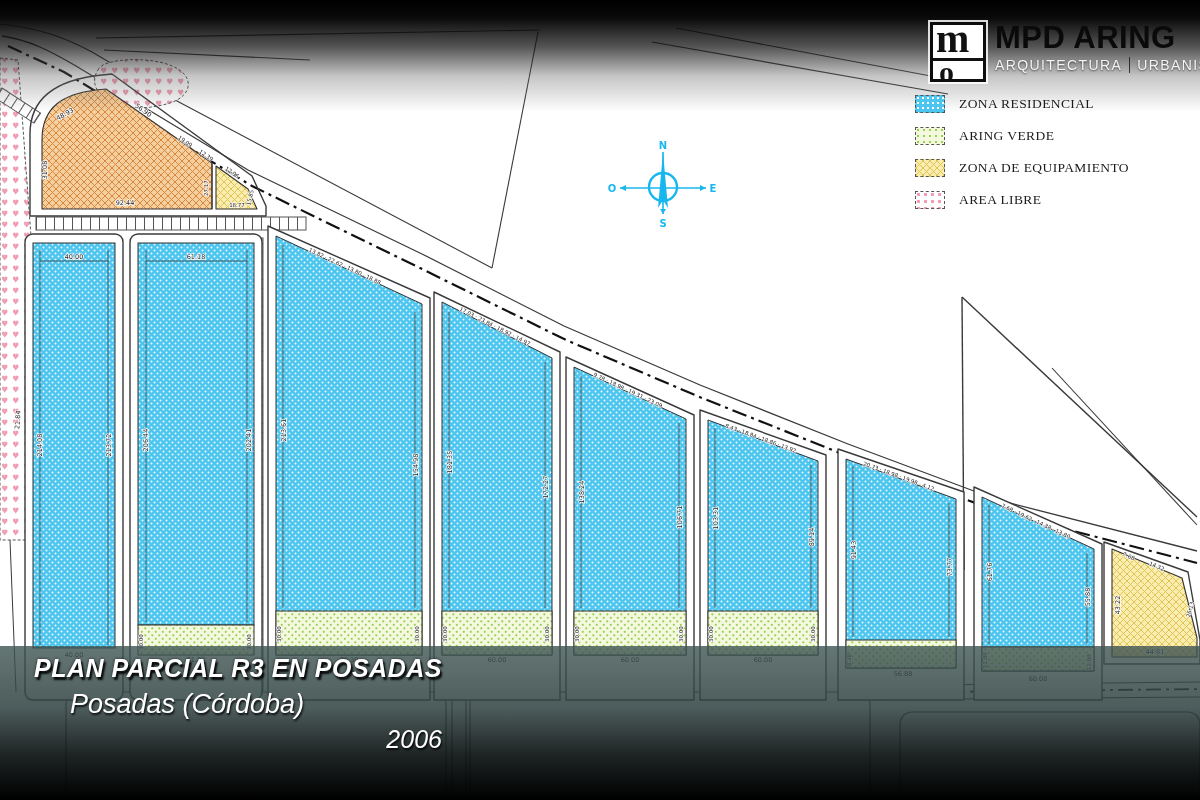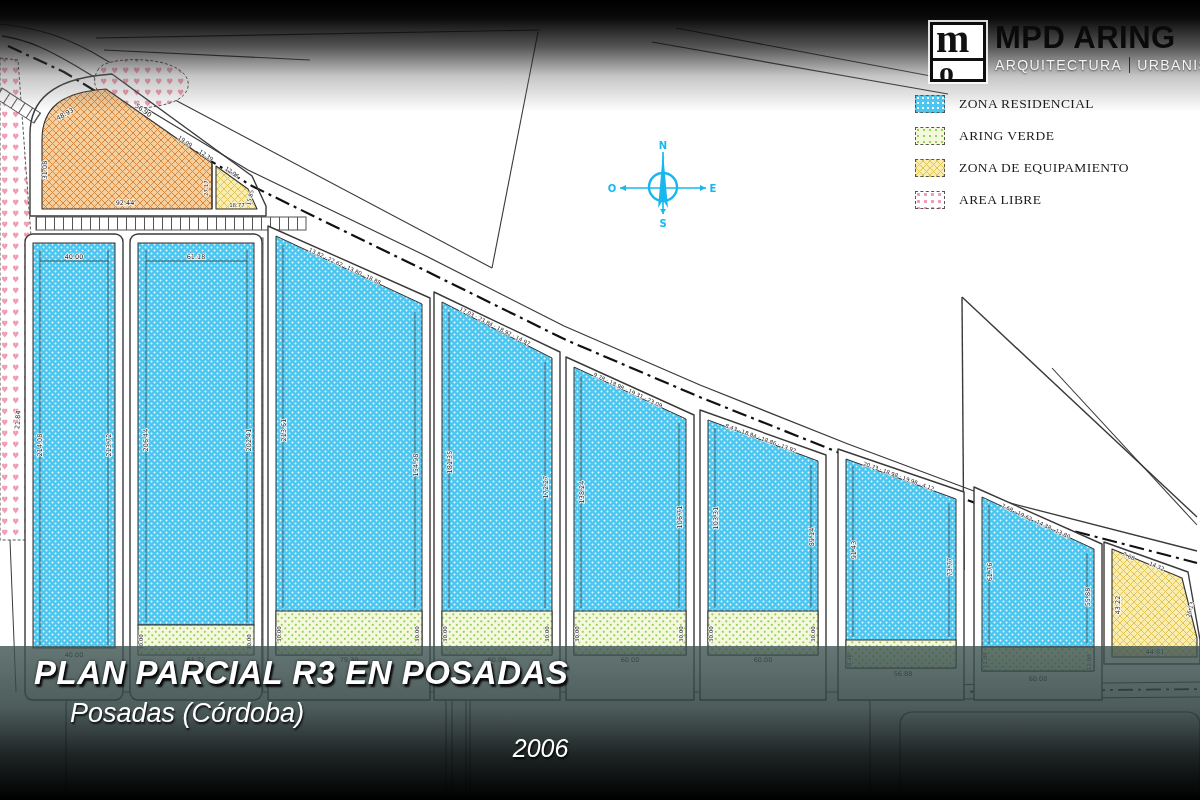--- a/index.html
+++ b/index.html
@@ -35,21 +35,21 @@
   .sw-verde{background-color:#f3f8df;background-image:radial-gradient(circle at 2px 2px,#98d050 1.1px,transparent 1.4px);background-size:6px 6px;}
   .sw-equip{background-color:#f9edb0;background-image:repeating-linear-gradient(45deg,#e2c355 0 1px,transparent 1px 5px),repeating-linear-gradient(-45deg,#e2c355 0 1px,transparent 1px 5px);}
   .sw-priv{background-color:#f5cf9d;background-image:repeating-linear-gradient(45deg,#d8873f 0 1px,transparent 1px 5px),repeating-linear-gradient(-45deg,#d8873f 0 1px,transparent 1px 5px);}
   .sw-libre{background-color:#fff;background-image:radial-gradient(circle at 2.5px 2.5px,#f19cb2 1.4px,transparent 1.7px);background-size:7px 7px;}
   .legend-label{font-family:"Liberation Serif",serif;font-size:13.5px;color:#1b1b1b;letter-spacing:.4px;}
 
   
   .banner{position:absolute;left:0;top:646px;width:1200px;height:154px;pointer-events:none;
     background:linear-gradient(180deg,rgba(62,84,82,.80) 0%,rgba(48,66,65,.86) 40%,rgba(16,22,22,.95) 72%,#000 100%);}
   .banner-inner{position:absolute;left:34px;top:8px;color:#fff;font-style:italic;}
-  .banner-title{font-size:33px;font-weight:800;letter-spacing:.5px;
+  .banner-title{font-size:25px;font-weight:800;letter-spacing:.5px;
     text-shadow:2px 3px 2px rgba(0,0,0,.9),0 0 3px rgba(0,0,0,.7);}
   .banner-sub{font-size:27px;font-weight:500;margin-top:6px;text-shadow:1px 2px 2px rgba(0,0,0,.85);margin-left:36px;}
   .banner-year{font-size:25px;font-weight:500;margin-top:5px;text-shadow:1px 2px 2px rgba(0,0,0,.85);text-align:right;}
 
   
   .dim{font-size:6.5px;fill:#1d1d1d;paint-order:stroke;stroke:#fff;stroke-width:1.5px;text-anchor:middle;}
   .dim-s{font-size:5.5px;fill:#1d1d1d;paint-order:stroke;stroke:#fff;stroke-width:1.2px;text-anchor:middle;}
   .cps{font-size:10px;font-weight:bold;fill:#18b7ee;text-anchor:middle;}
 </style>
 </head>

